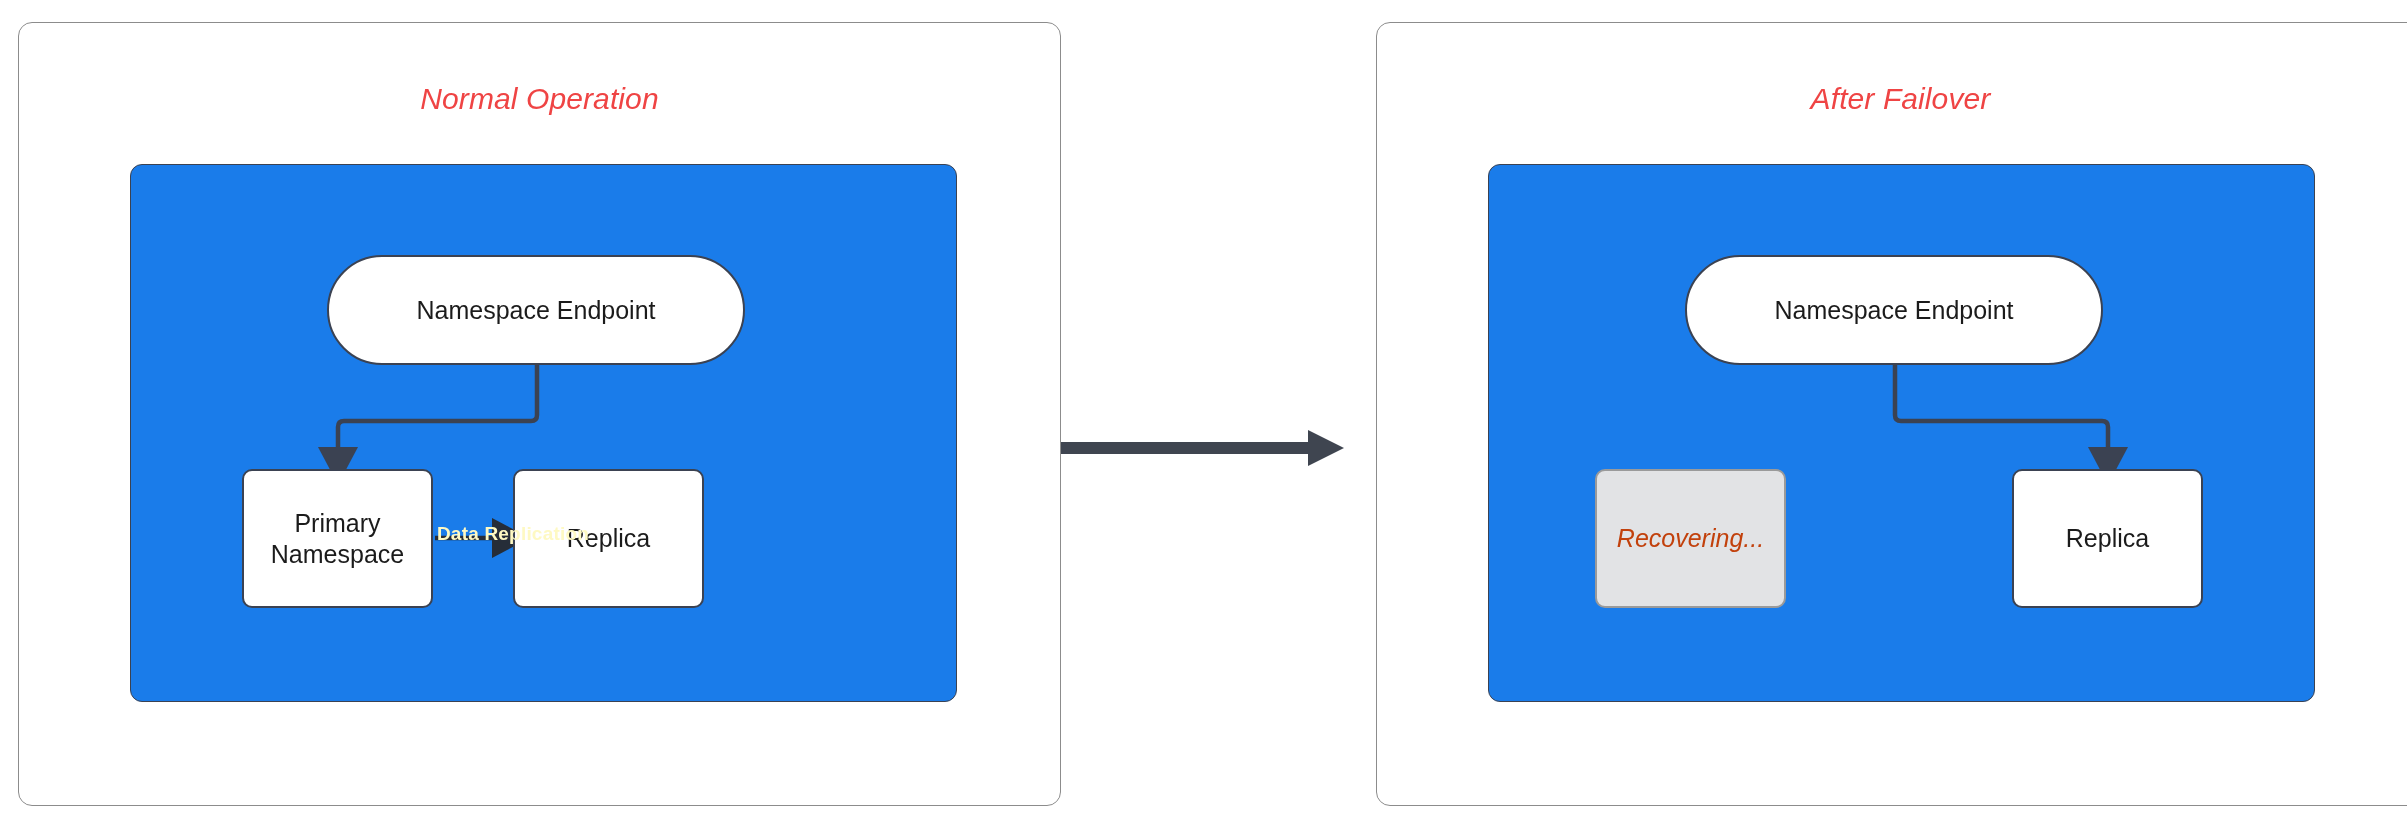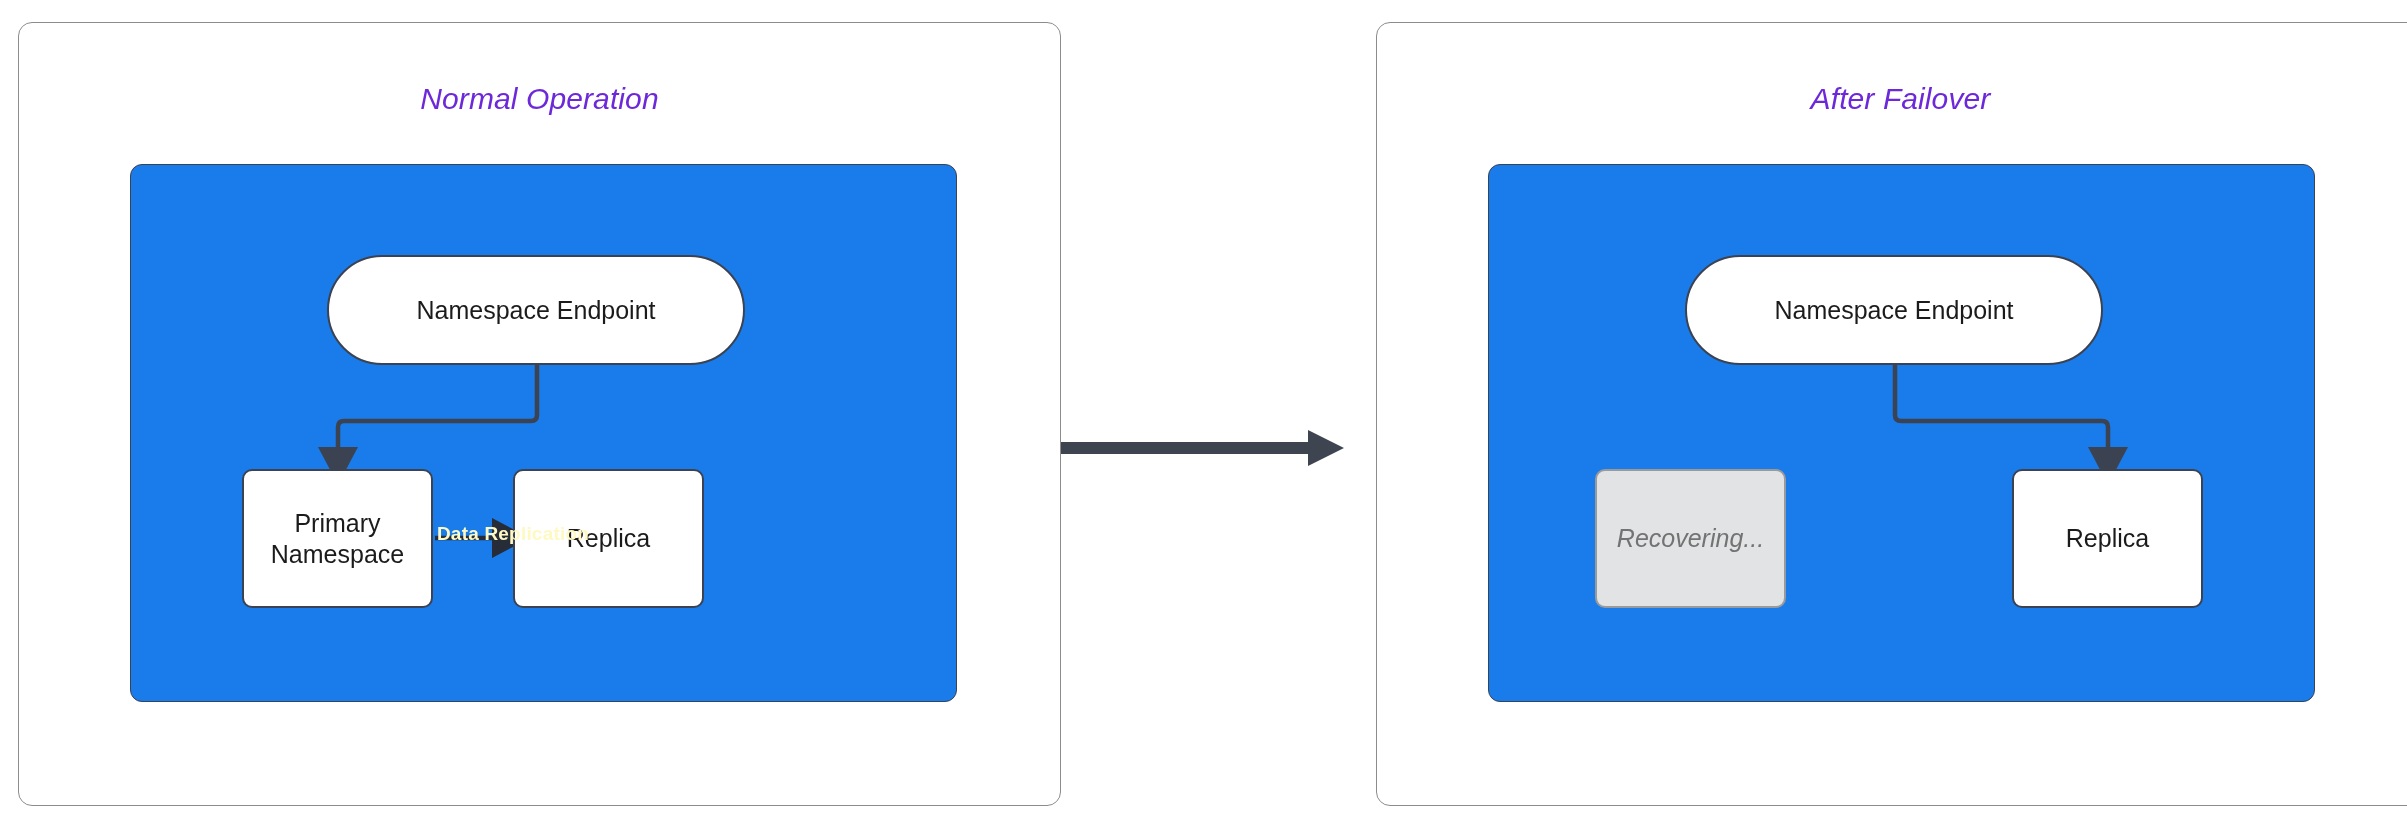--- a/index.html
+++ b/index.html
@@ -35,21 +35,21 @@
 
   .panel-title {
     position: absolute;
     top: 58px;
     left: 0;
     right: 0;
     text-align: center;
     font-style: italic;
     font-size: 30px;
     line-height: 36px;
-    color: #6d28d9;
+    color: #ef4444;
     letter-spacing: 0.1px;
     white-space: nowrap;
   }
 
   
   .blue-region {
     position: absolute;
     box-sizing: border-box;
     background: #1a7cea;
     border: 1.5px solid #3b4252;
@@ -80,21 +80,21 @@
     height: 110px;
   }
   .node.boxy {
     border-radius: 10px;
     width: 191px;
     height: 139px;
   }
   .node.muted {
     background: #e2e3e5;
     border-color: #9a9a9a;
-    color: #737373;
+    color: #c2410c;
     font-style: italic;
   }
 
   
   .ep-left   { left: 196px; top: 90px; }
   .primary   { left: 111px; top: 304px; }
   .replica-l { left: 382px; top: 304px; }
 
   
   .ep-right   { left: 196px; top: 90px; }

